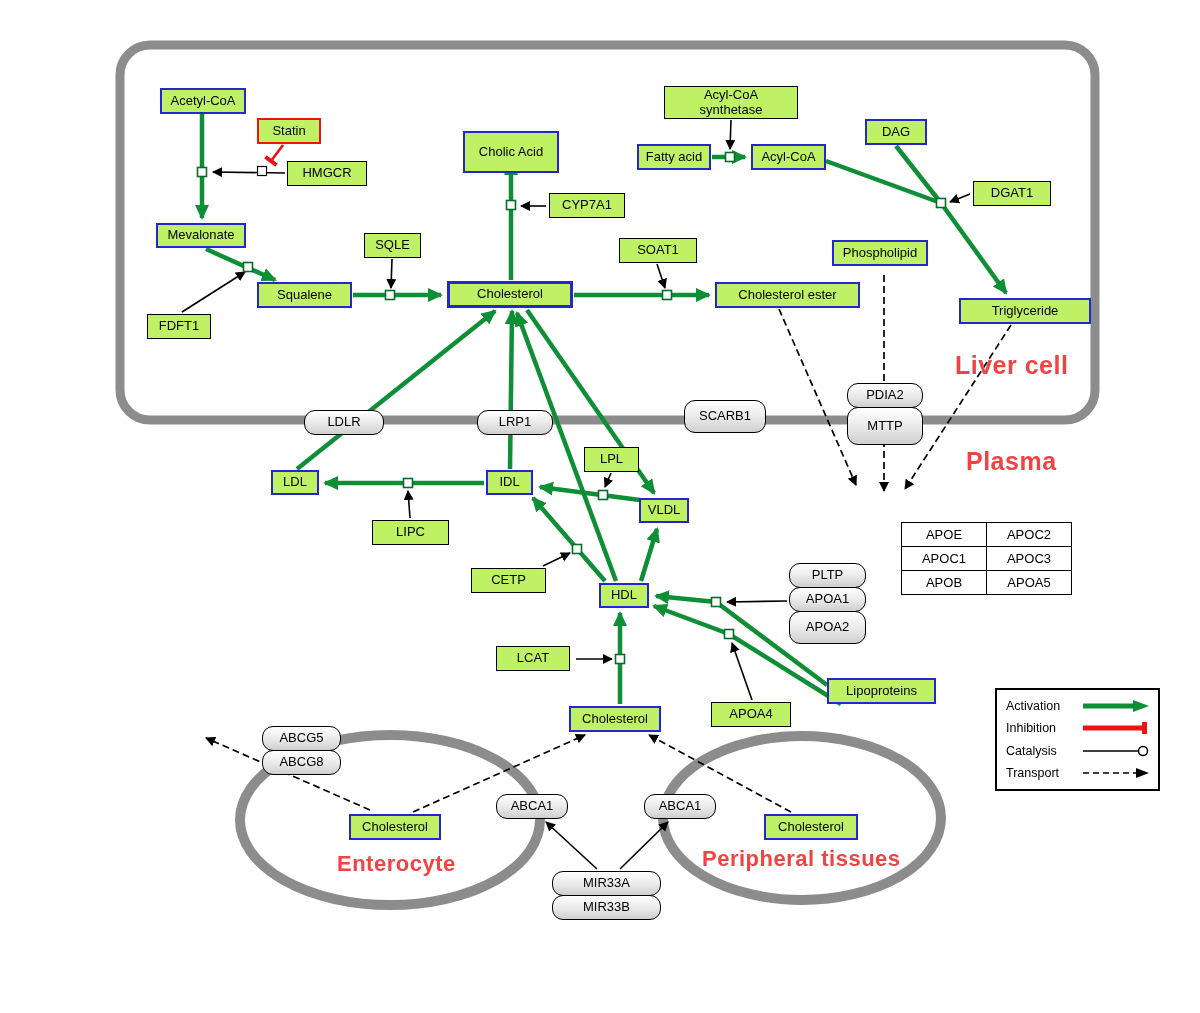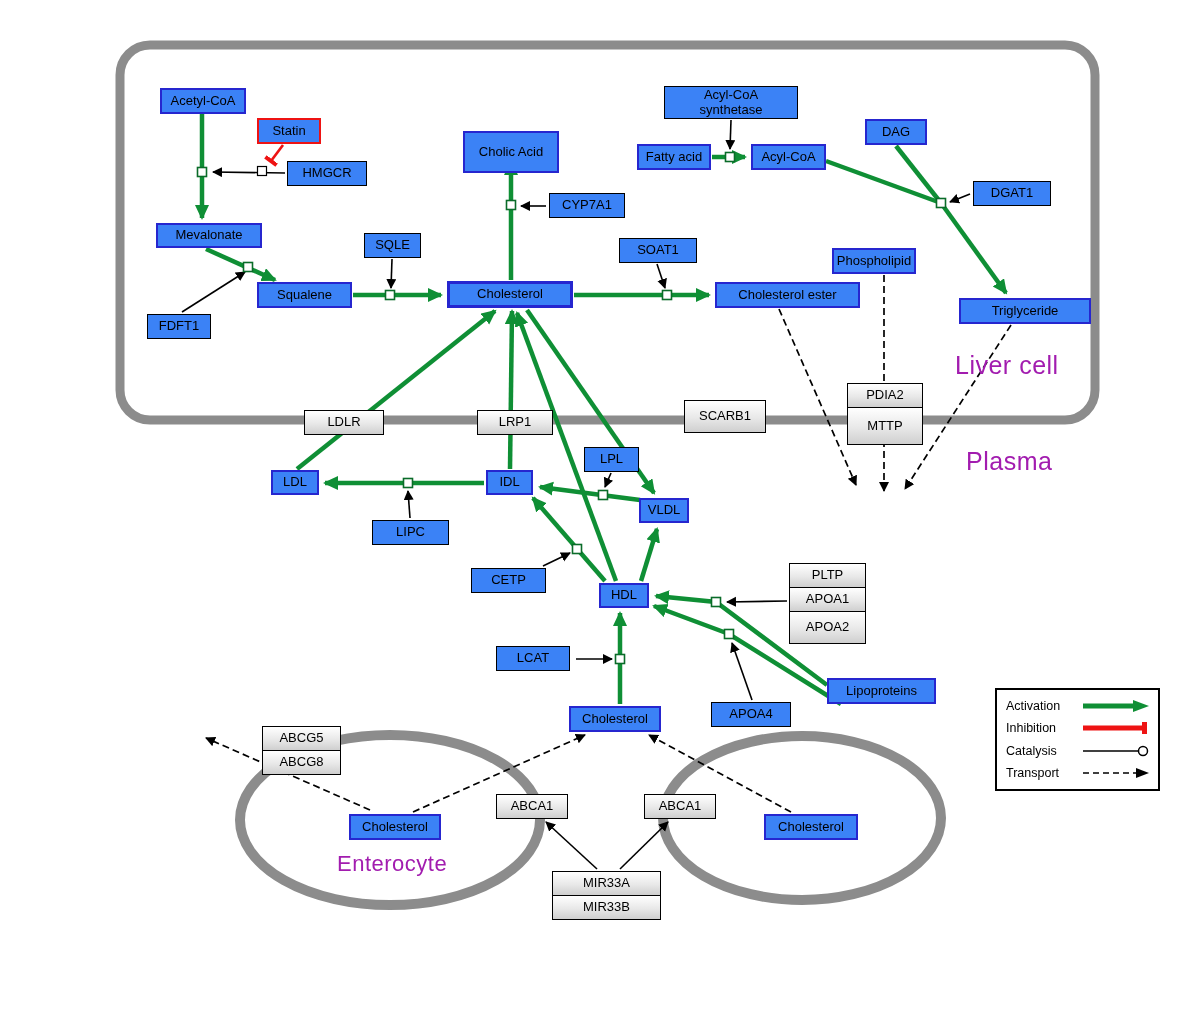--- a/index.html
+++ b/index.html
@@ -5,29 +5,29 @@
   * { margin:0; padding:0; box-sizing:border-box; }
   body { background:#ffffff; }
   #canvas {
     position:relative; width:1200px; height:1013px; background:#fff;
     font-family:"Liberation Sans", sans-serif; overflow:hidden; color:#000;
   }
   svg.layer { position:absolute; left:0; top:0; }
 
   .node {
     position:absolute; display:flex; align-items:center; justify-content:center;
-    text-align:center; font-size:13px; line-height:1.12; background:#3b82f6;
+    text-align:center; font-size:13px; line-height:1.12; background:#bef264;
     border:1px solid #000; padding:1px 2px;
   }
   .blue  { border:2px solid #2626cf; }
   .thick { border-width:3px; }
   .redbx { border:2px solid #ee1313; }
-  .gray  { background:linear-gradient(180deg,#ffffff 0%,#e8e8e8 55%,#cfcfcf 100%); }
-
-  .region-label { position:absolute; color:#a21caf; font-weight:normal; letter-spacing:.5px; }
+  .gray  { background:linear-gradient(180deg,#ffffff 0%,#e8e8e8 55%,#cfcfcf 100%);border-radius:11px; }
+
+  .region-label { position:absolute; color:#ef4444; font-weight:bold; letter-spacing:.5px; }
 
   
   .act { stroke:#0f8f35; stroke-width:4.5; fill:none; }
   .cat { stroke:#000;    stroke-width:1.6; fill:none; }
   .inh { stroke:#ee1313; stroke-width:2.6; fill:none; }
   .tr  { stroke:#000;    stroke-width:1.7; fill:none; stroke-dasharray:7 4; }
   .rn  { fill:#fff; stroke:#0a6c29; stroke-width:1.6; }
   .anchor { fill:#fff; stroke:#000; stroke-width:1.2; }
   .membrane { fill:none; stroke:#8c8c8c; }
 
@@ -127,38 +127,38 @@
     <rect class="rn" x="572.5" y="544.5" width="9" height="9"></rect>
     <rect class="rn" x="711.5" y="597.5" width="9" height="9"></rect>
     <rect class="rn" x="724.5" y="629.5" width="9" height="9"></rect>
     <rect class="rn" x="615.5" y="654.5" width="9" height="9"></rect>
     <rect class="anchor" x="257.5" y="166.5" width="9" height="9"></rect>
   </svg>
 
   <div class="node blue" style="left:160px;top:88px;width:86px;height:26px">Acetyl-CoA</div>
   <div class="node redbx" style="left:257px;top:118px;width:64px;height:26px">Statin</div>
   <div class="node" style="left:287px;top:161px;width:80px;height:25px">HMGCR</div>
-  <div class="node blue" style="left:156px;top:223px;width:106px;height:25px">Mevalonate</div>
+  <div class="node blue" style="left:156px;top:223px;width:90px;height:25px">Mevalonate</div>
   <div class="node" style="left:364px;top:233px;width:57px;height:25px">SQLE</div>
   <div class="node blue" style="left:257px;top:282px;width:95px;height:26px">Squalene</div>
   <div class="node" style="left:147px;top:314px;width:64px;height:25px">FDFT1</div>
   <div class="node blue" style="left:463px;top:131px;width:96px;height:42px">Cholic Acid</div>
   <div class="node" style="left:549px;top:193px;width:76px;height:25px">CYP7A1</div>
   <div class="node blue thick" style="left:447px;top:281px;width:126px;height:27px">Cholesterol</div>
   <div class="node" style="left:619px;top:238px;width:78px;height:25px">SOAT1</div>
   <div class="node blue" style="left:715px;top:282px;width:145px;height:26px">Cholesterol ester</div>
   <div class="node" style="left:664px;top:86px;width:134px;height:33px;flex-direction:column">
     <span>Acyl-CoA</span>
     <span>synthetase</span>
   </div>
   <div class="node blue" style="left:637px;top:144px;width:74px;height:26px">Fatty acid</div>
   <div class="node blue" style="left:751px;top:144px;width:75px;height:26px">Acyl-CoA</div>
   <div class="node blue" style="left:865px;top:119px;width:62px;height:26px">DAG</div>
   <div class="node" style="left:973px;top:181px;width:78px;height:25px">DGAT1</div>
-  <div class="node blue" style="left:832px;top:248px;width:84px;height:26px">Phospholipid</div>
+  <div class="node blue" style="left:832px;top:240px;width:96px;height:26px">Phospholipid</div>
   <div class="node blue" style="left:959px;top:298px;width:132px;height:26px">Triglyceride</div>
 
   <div class="node gray" style="left:304px;top:410px;width:80px;height:25px">LDLR</div>
   <div class="node gray" style="left:477px;top:410px;width:76px;height:25px">LRP1</div>
   <div class="node gray" style="left:684px;top:400px;width:82px;height:33px">SCARB1</div>
   <div class="node gray" style="left:847px;top:383px;width:76px;height:25px">PDIA2</div>
   <div class="node gray" style="left:847px;top:407px;width:76px;height:38px">MTTP</div>
 
   <div class="node blue" style="left:271px;top:470px;width:48px;height:25px">LDL</div>
   <div class="node blue" style="left:486px;top:470px;width:47px;height:25px">IDL</div>
@@ -168,33 +168,42 @@
   <div class="node" style="left:471px;top:568px;width:75px;height:25px">CETP</div>
   <div class="node blue" style="left:599px;top:583px;width:50px;height:25px">HDL</div>
   <div class="node gray" style="left:789px;top:563px;width:77px;height:25px">PLTP</div>
   <div class="node gray" style="left:789px;top:587px;width:77px;height:25px">APOA1</div>
   <div class="node gray" style="left:789px;top:611px;width:77px;height:33px">APOA2</div>
   <div class="node" style="left:496px;top:646px;width:74px;height:25px">LCAT</div>
   <div class="node" style="left:711px;top:702px;width:80px;height:25px">APOA4</div>
   <div class="node blue" style="left:827px;top:678px;width:109px;height:26px">Lipoproteins</div>
   <div class="node blue" style="left:569px;top:706px;width:92px;height:26px">Cholesterol</div>
 
+  <div id="apo-table">
+    <div class="cell">APOE</div>
+    <div class="cell">APOC2</div>
+    <div class="cell">APOC1</div>
+    <div class="cell">APOC3</div>
+    <div class="cell">APOB</div>
+    <div class="cell">APOA5</div>
+  </div>
 
   <div class="node gray" style="left:262px;top:726px;width:79px;height:25px">ABCG5</div>
   <div class="node gray" style="left:262px;top:750px;width:79px;height:25px">ABCG8</div>
   <div class="node blue" style="left:349px;top:814px;width:92px;height:26px">Cholesterol</div>
   <div class="node gray" style="left:496px;top:794px;width:72px;height:25px">ABCA1</div>
   <div class="node gray" style="left:644px;top:794px;width:72px;height:25px">ABCA1</div>
   <div class="node blue" style="left:764px;top:814px;width:94px;height:26px">Cholesterol</div>
   <div class="node gray" style="left:552px;top:871px;width:109px;height:25px">MIR33A</div>
   <div class="node gray" style="left:552px;top:895px;width:109px;height:25px">MIR33B</div>
 
   <div class="region-label" style="left:955px;top:351px;font-size:25px">Liver cell</div>
   <div class="region-label" style="left:966px;top:447px;font-size:25px">Plasma</div>
   <div class="region-label" style="left:337px;top:851px;font-size:22px">Enterocyte</div>
+  <div class="region-label" style="left:702px;top:846px;font-size:22px">Peripheral tissues</div>
 
   <div id="legend">
     <div class="legend-row">
       <span>Activation</span>
       <svg width="66" height="14">
         <line x1="0" y1="7" x2="51" y2="7" stroke="#0f8f35" stroke-width="5"></line>
         <path d="M50,1 L66,7 L50,13 Z" fill="#0f8f35"></path>
       </svg>
     </div>
     <div class="legend-row">

